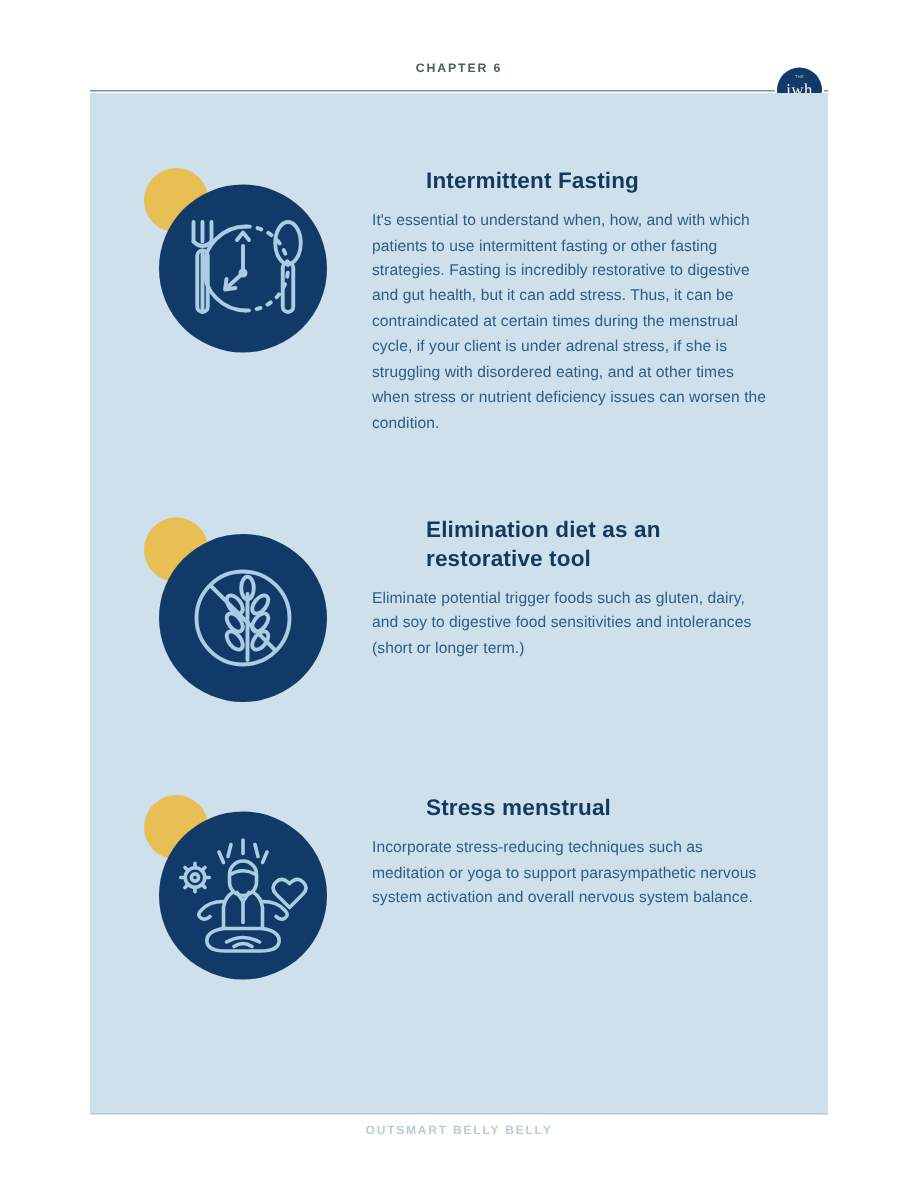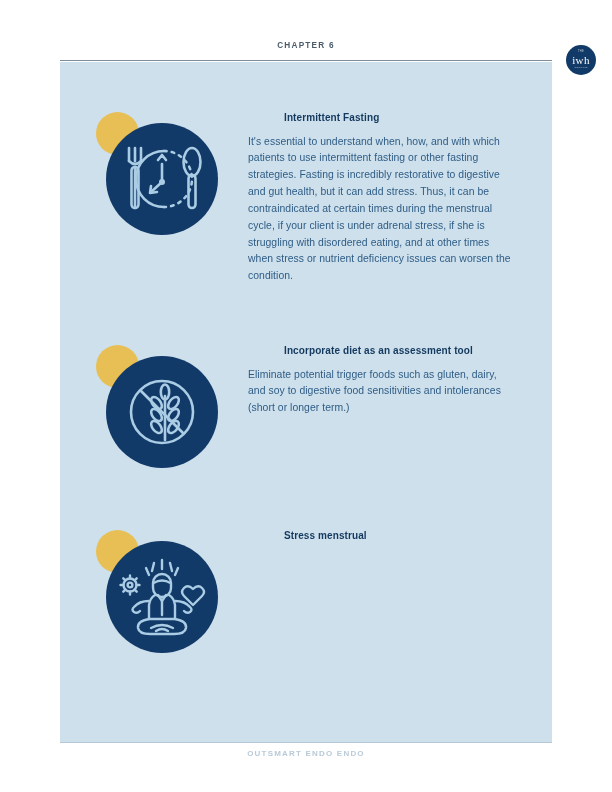--- a/index.html
+++ b/index.html
@@ -51,21 +51,20 @@
     width: 30px;
     height: 30px;
     border-radius: 50%;
     background: #123a68;
     color: #ffffff;
     display: flex;
     flex-direction: column;
     align-items: center;
     justify-content: center;
     box-shadow: 0 0 0 1.5px #ffffff;
-    margin-left: 48px;
   }
   .brand-badge .brand-top {
     font-size: 2.6px;
     letter-spacing: 0.3px;
     opacity: 0.72;
     line-height: 1;
     margin-bottom: 0.5px;
   }
   .brand-badge .brand-mark {
     font-family: "Liberation Serif", serif;
@@ -133,21 +132,21 @@
     transform: translate(-50%, -50%);
   }
 
   .text-col {
     position: absolute;
     left: 188px;
     top: 0;
     width: 268px;
   }
   .block-title {
-    font-size: 10px;
+    font-size: 15px;
     font-weight: 700;
     color: #14395f;
     letter-spacing: 0.1px;
     margin: 0 0 9px 0;
     line-height: 1.25;
     padding-left: 36px;
   }
   .block-body {
     font-size: 10.4px;
     color: #2e5c85;
@@ -244,21 +243,21 @@
             <ellipse cx="34.5" cy="31" rx="4" ry="7" transform="rotate(-38 34.5 31)"></ellipse>
             <ellipse cx="51.5" cy="31" rx="4" ry="7" transform="rotate(38 51.5 31)"></ellipse>
             <ellipse cx="34.5" cy="43" rx="4" ry="7" transform="rotate(-38 34.5 43)"></ellipse>
             <ellipse cx="51.5" cy="43" rx="4" ry="7" transform="rotate(38 51.5 43)"></ellipse>
             <ellipse cx="34.5" cy="55" rx="4" ry="7" transform="rotate(-38 34.5 55)"></ellipse>
             <ellipse cx="51.5" cy="55" rx="4" ry="7" transform="rotate(38 51.5 55)"></ellipse>
           </svg>
         </div>
       </div>
       <div class="text-col">
-        <div class="block-title">Incorporate diet as an assessment tool</div>
+        <div class="block-title">Elimination diet as an restorative tool</div>
         <p class="block-body">Eliminate potential trigger foods such as gluten, dairy, and soy to digestive food sensitivities and intolerances (short or longer term.)</p>
       </div>
     </div>
 
     <div class="block" id="block-2">
       <div class="icon-wrap">
         <div class="gold-dot"></div>
         <div class="navy-circle">
           <svg width="88" height="80" viewBox="0 0 88 80" fill="none" stroke="#aacce4" stroke-width="2.4" stroke-linecap="round" stroke-linejoin="round">
 
@@ -288,21 +287,22 @@
             <path d="M12 18.5 L12 21.5 M12 34.5 L12 37.5 M2.5 28 L5.5 28 M18.5 28 L21.5 28
                      M5.3 21.3 L7.4 23.4 M16.6 32.6 L18.7 34.7
                      M18.7 21.3 L16.6 23.4 M7.4 32.6 L5.3 34.7"></path>
 
             <path d="M75 32 q-5 -5 -9 -1 q-4 4 0 8 l9 9 l9 -9 q4 -4 0 -8 q-4 -4 -9 1 z"></path>
           </svg>
         </div>
       </div>
       <div class="text-col">
         <div class="block-title">Stress menstrual</div>
+        <p class="block-body">Incorporate stress-reducing techniques such as meditation or yoga to support parasympathetic nervous system activation and overall nervous system balance.</p>
       </div>
     </div>
 
   </div>
 
   <div class="footer-rule"></div>
-  <div class="footer-label">OUTSMART ENDO ENDO</div>
+  <div class="footer-label">OUTSMART BELLY BELLY</div>
 
 </div>
 
 </body></html>

